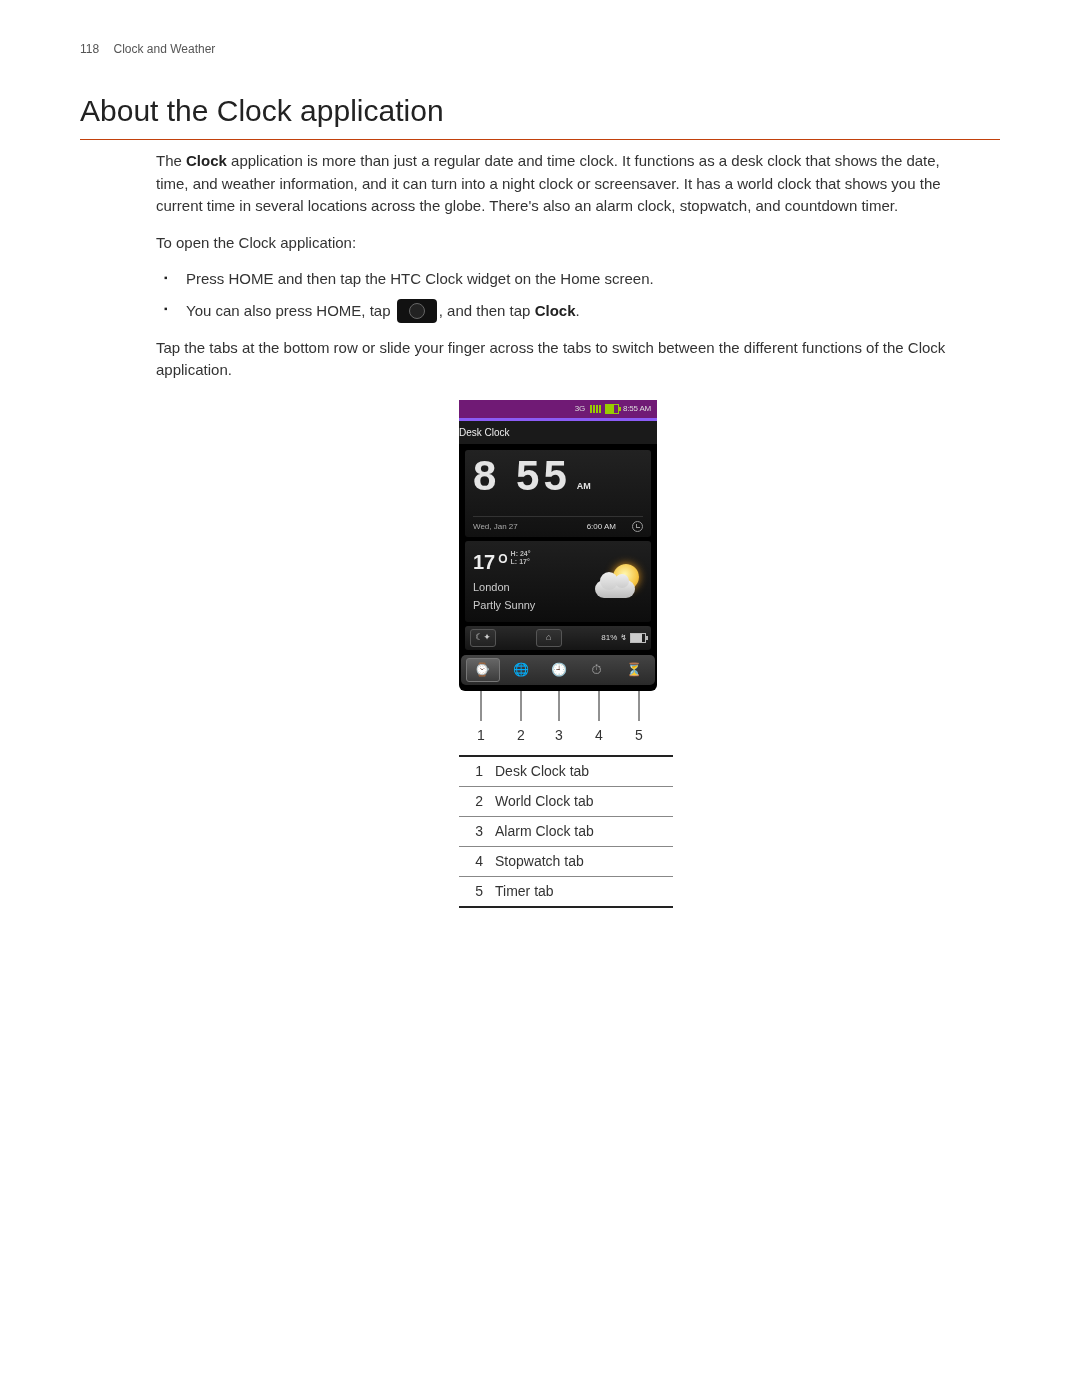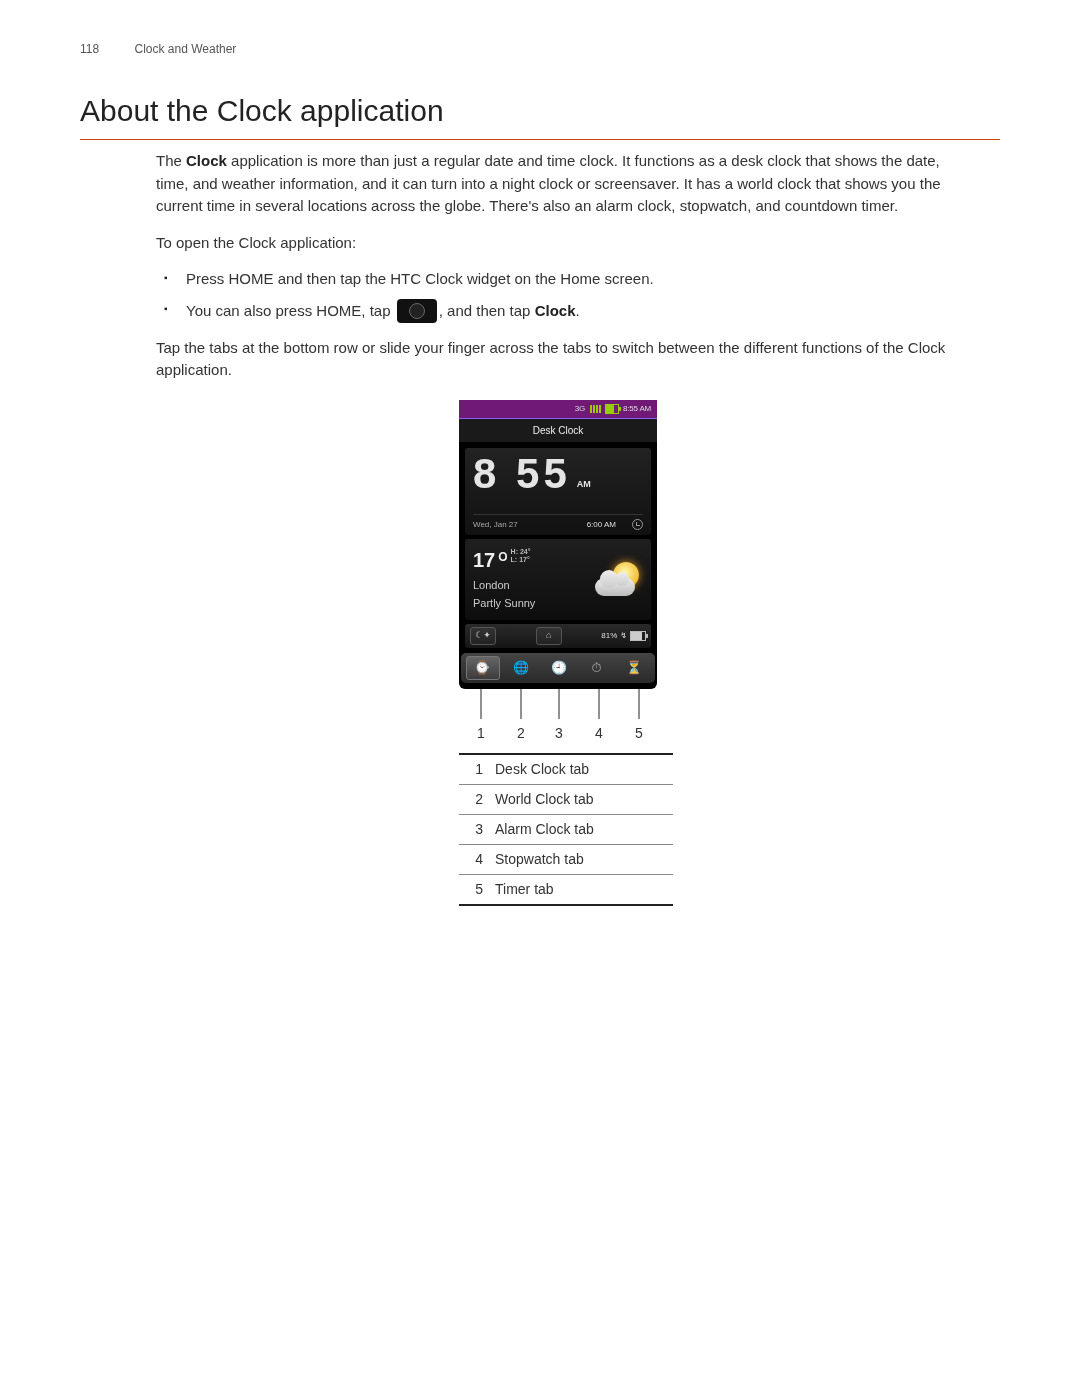--- a/index.html
+++ b/index.html
@@ -10,21 +10,21 @@
     font-size: 15px;
     line-height: 1.5;
     background: #fff;
   }
   .page-header {
     font-size: 12px;
     color: #555;
     margin-bottom: 30px;
   }
   .page-header .pnum {
-    margin-right: 32px;
+    margin-right: 11px;
   }
   h1.section-title {
     font-weight: 300;
     font-size: 30px;
     color: #222;
     margin: 26px 0 6px 0;
     border-bottom: 1px solid #c2410c;
     padding-bottom: 6px;
   }
   .content {
@@ -115,23 +115,22 @@
     border: 1px solid #9c0; position: relative;
     background: linear-gradient(#9c0,#9c0) left/70% 100% no-repeat;
   }
   .statusbar .battery::after {
     content:""; position:absolute; right:-3px; top:2px; width:2px; height:4px; background:#9c0;
   }
   .titlebar {
     background: #1a1a1a;
     color: #eee;
     font-size: 10px;
-    text-align: center;
     padding: 4px 0;
-    border-top: 1px solid #8b5cf6;
+    border-top: 3px solid #8b5cf6;
     border-bottom: 1px solid #000;
   }
   .clock-panel {
     background: linear-gradient(#222,#111);
     margin: 5px 6px 0 6px;
     padding: 5px 8px 4px 8px;
     border-radius: 3px;
   }
   .clock-time {
     font-family: "Arial Black", Arial, sans-serif;

